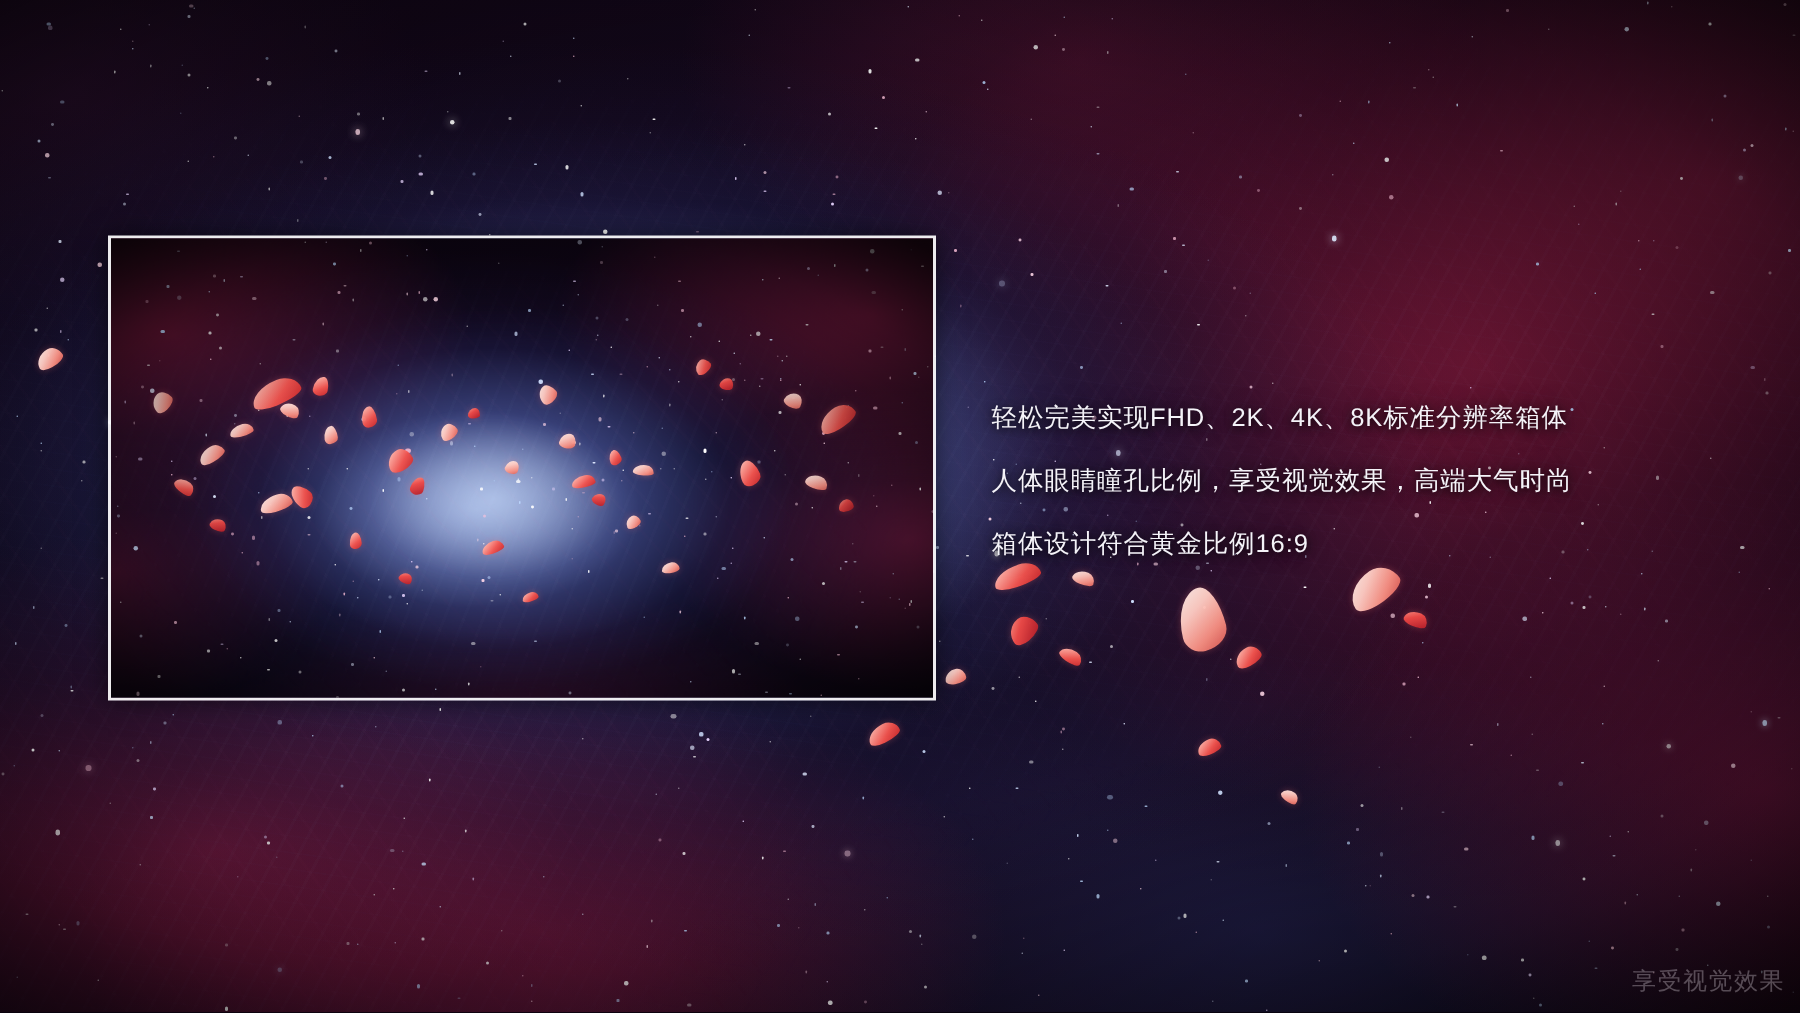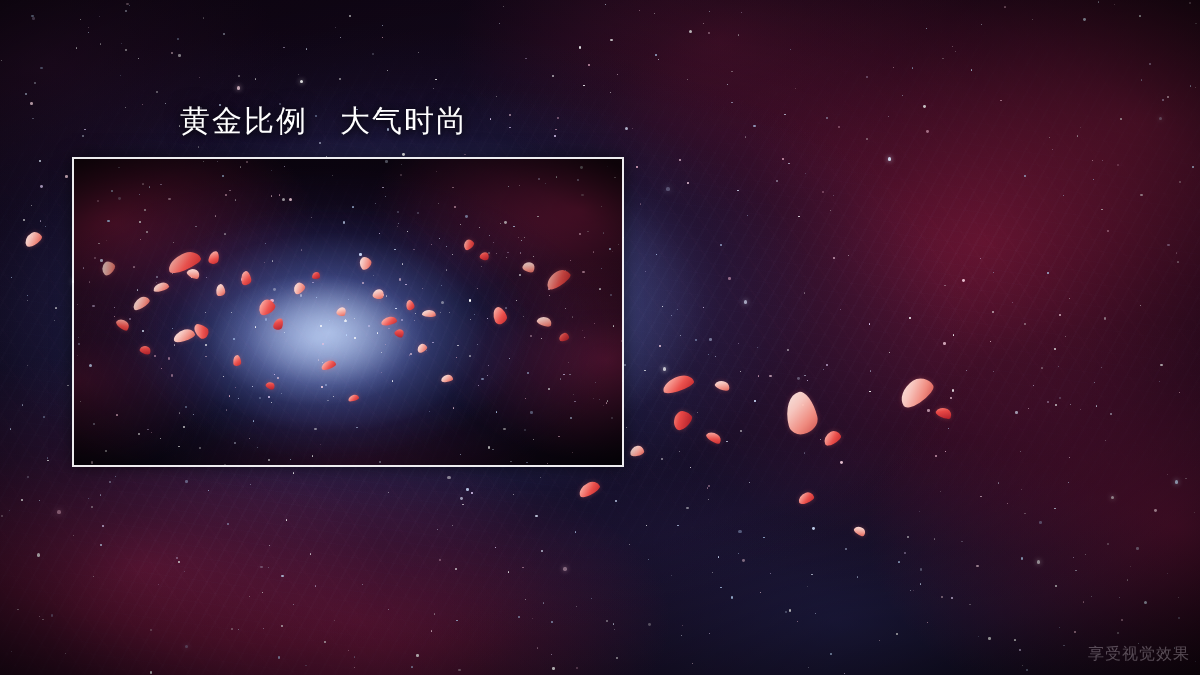--- a/index.html
+++ b/index.html
@@ -1151,18 +1151,22 @@
           <i class="petal deep" style="left:88.5%;top:57%;width:10px;height:8px;transform:rotate(-12deg);opacity:0.96;"></i>
           <i class="petal pale" style="left:67%;top:70.5%;width:12px;height:7px;transform:rotate(-8deg);opacity:0.96;"></i>
           <i class="petal deep" style="left:35%;top:73%;width:9px;height:7px;transform:rotate(30deg);opacity:0.96;"></i>
           <i class="petal" style="left:50%;top:77%;width:11px;height:6px;transform:rotate(-14deg);opacity:0.96;"></i>
           <i class="petal pale" style="left:5%;top:33.5%;width:14px;height:12px;transform:rotate(-44deg);opacity:0.96;"></i>
         </div>
       <div class="panel-vig"></div>
     </div>
   </div>
 
-  <div id="headline">黄金比例　大气时尚</div>
-
+
+  <div id="body-copy">
+    <div class="line">轻松完美实现FHD、2K、4K、8K标准分辨率箱体</div>
+    <div class="line">人体眼睛瞳孔比例，享受视觉效果，高端大气时尚</div>
+    <div class="line">箱体设计符合黄金比例16:9</div>
+  </div>
 
   <div id="watermark">享受视觉效果</div>
 
 </div>
 
 </body></html>

